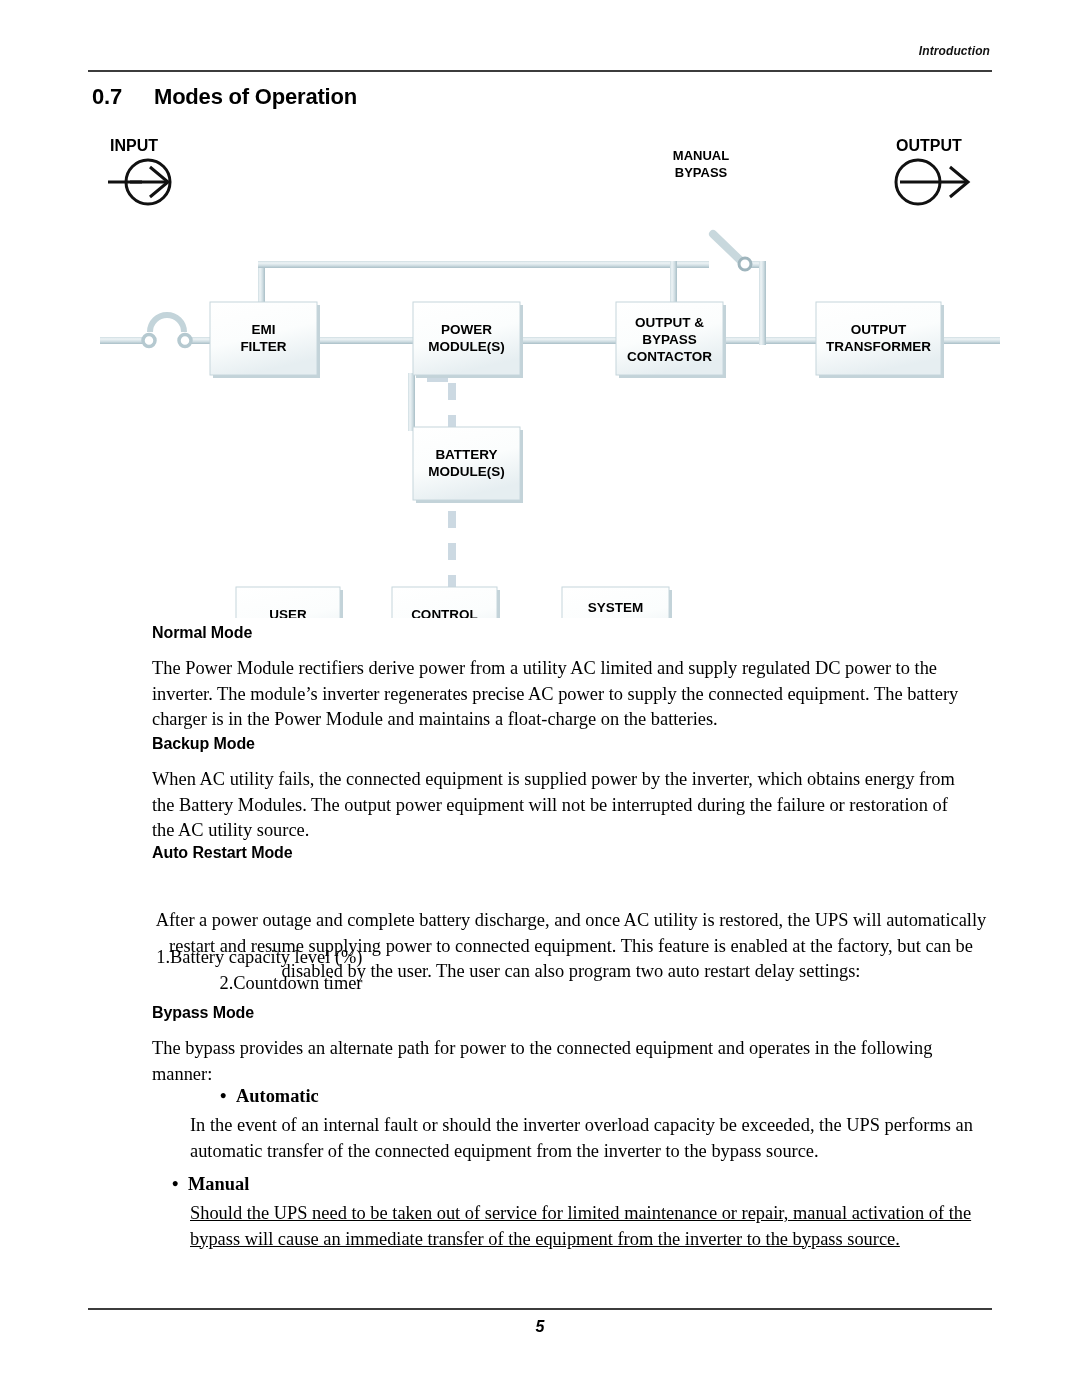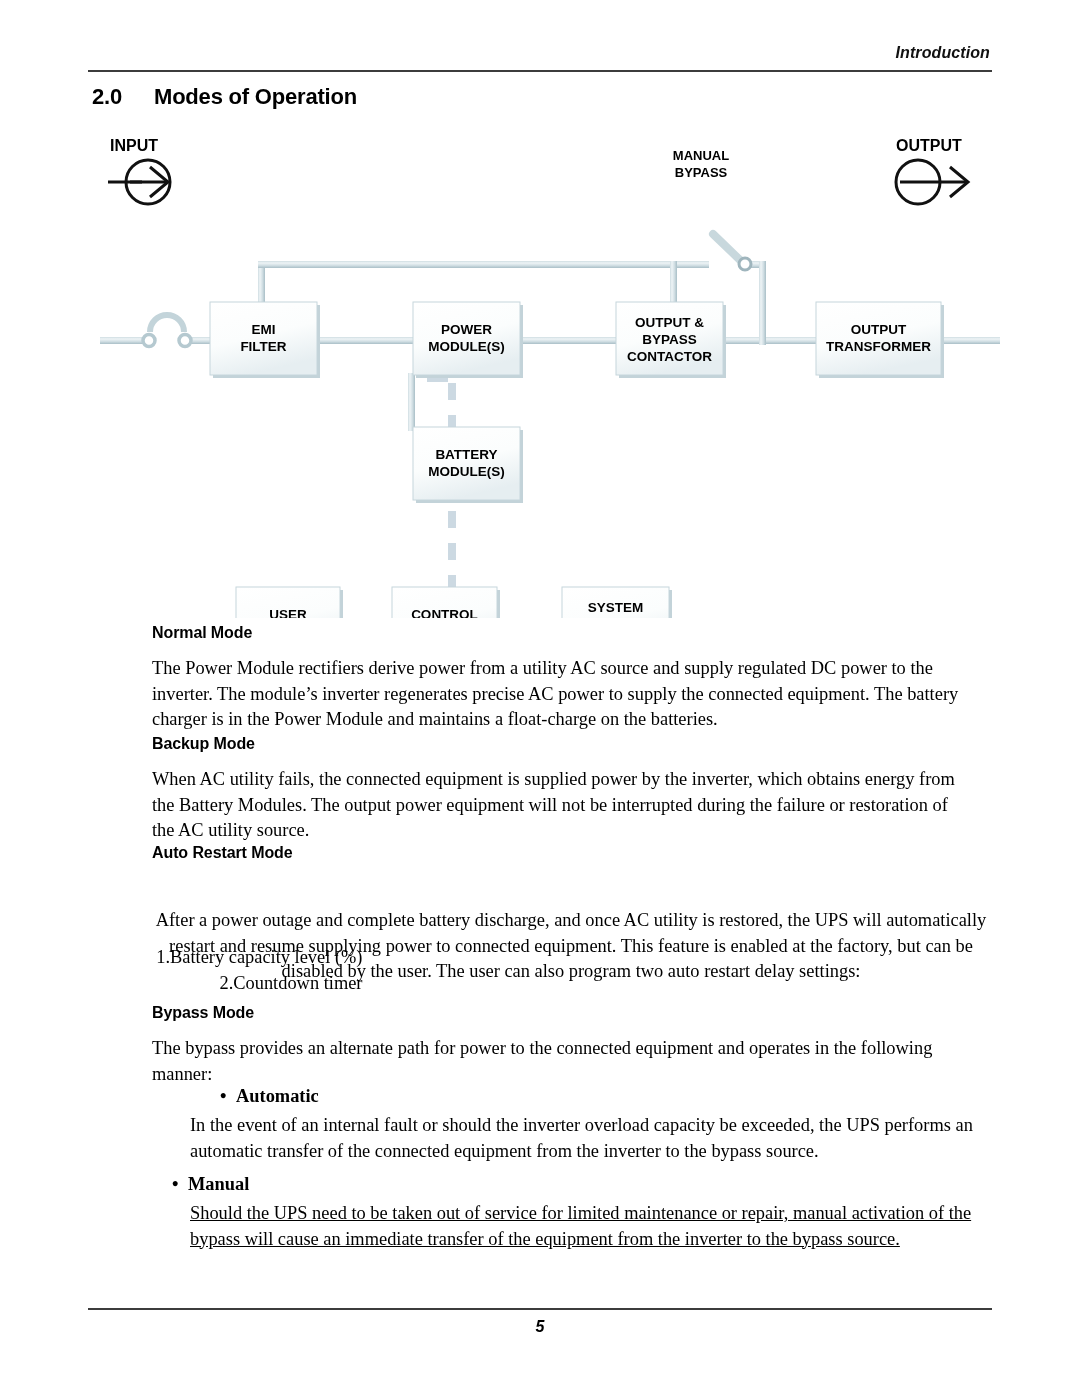--- a/index.html
+++ b/index.html
@@ -25,21 +25,21 @@
   }
 
   
   .header-text {
     position: absolute;
     right: 90px;
     top: 44px;
     font-family: "Liberation Sans", sans-serif;
     font-style: italic;
     font-weight: bold;
-    font-size: 16px;
+    font-size: 12px;
     letter-spacing: 0.1px;
     color: #111;
   }
   .header-rule {
     position: absolute;
     left: 88px;
     right: 88px;
     top: 70px;
     height: 2px;
     background: #3c3c3c;
@@ -158,21 +158,21 @@
 </style>
 </head>
 <body>
 
 <div class="page">
 
   <div class="header-text">Introduction</div>
   <div class="header-rule"></div>
 
   <div class="section-title">
-    <span class="num">2.0</span><span>Modes of Operation</span>
+    <span class="num">0.7</span><span>Modes of Operation</span>
   </div>
 
   <div class="diagram">
     <svg width="900" height="485" viewBox="0 0 900 485" xmlns="http://www.w3.org/2000/svg">
       <defs>
         <linearGradient id="boxGrad" x1="0" y1="0" x2="0.35" y2="1">
           <stop offset="0%" stop-color="#ffffff"></stop>
           <stop offset="55%" stop-color="#fbfdfd"></stop>
           <stop offset="100%" stop-color="#e6eef1"></stop>
         </linearGradient>
@@ -321,21 +321,21 @@
       <g>
         <rect x="672" y="574" width="84" height="7" fill="url(#pipeH)"></rect>
         <text class="small-label" x="766" y="582">POWER</text>
         <line x1="676" y1="596" x2="756" y2="596" stroke="#ccd9e2" stroke-width="8" stroke-dasharray="18 13"></line>
         <text class="small-label" x="766" y="601">CONTROL</text>
       </g>
     </svg>
   </div>
 
   <div class="sub-head" style="left:152px; top:624px;">Normal Mode</div>
-  <div class="para" style="left:152px; top:656px; width:838px;">The Power Module rectifiers derive power from a utility AC source and supply regulated DC power to the inverter. The module’s inverter regenerates precise AC power to supply the connected equipment. The battery charger is in the Power Module and maintains a float-charge on the batteries.</div>
+  <div class="para" style="left:152px; top:656px; width:838px;">The Power Module rectifiers derive power from a utility AC limited and supply regulated DC power to the inverter. The module’s inverter regenerates precise AC power to supply the connected equipment. The battery charger is in the Power Module and maintains a float-charge on the batteries.</div>
 
   <div class="sub-head" style="left:152px; top:735px;">Backup Mode</div>
   <div class="para" style="left:152px; top:767px; width:818px;">When AC utility fails, the connected equipment is supplied power by the inverter, which obtains energy from the Battery Modules. The output power equipment will not be interrupted during the failure or restoration of the AC utility source.</div>
 
   <div class="sub-head" style="left:152px; top:844px;">Auto Restart Mode</div>
   <div class="para" style="left:152px; top:908px; width:838px;text-align:center;">After a power outage and complete battery discharge, and once AC utility is restored, the UPS will automatically restart and resume supplying power to connected equipment. This feature is enabled at the factory, but can be disabled by the user. The user can also program two auto restart delay settings:</div>
   <div class="numlist" style="left:140px; top:945px;text-align:right;">
     <span class="row">
       <span class="marker">1.</span><span>Battery capacity level (%)</span>
     </span>

